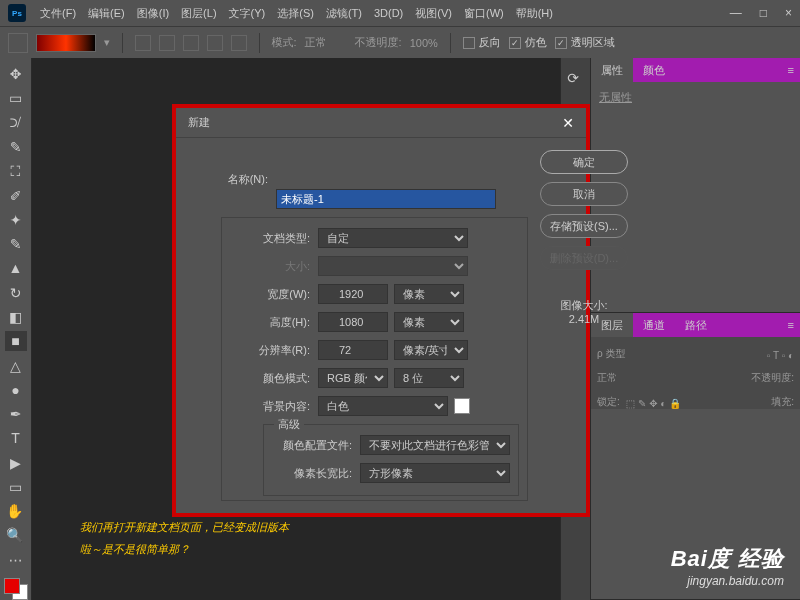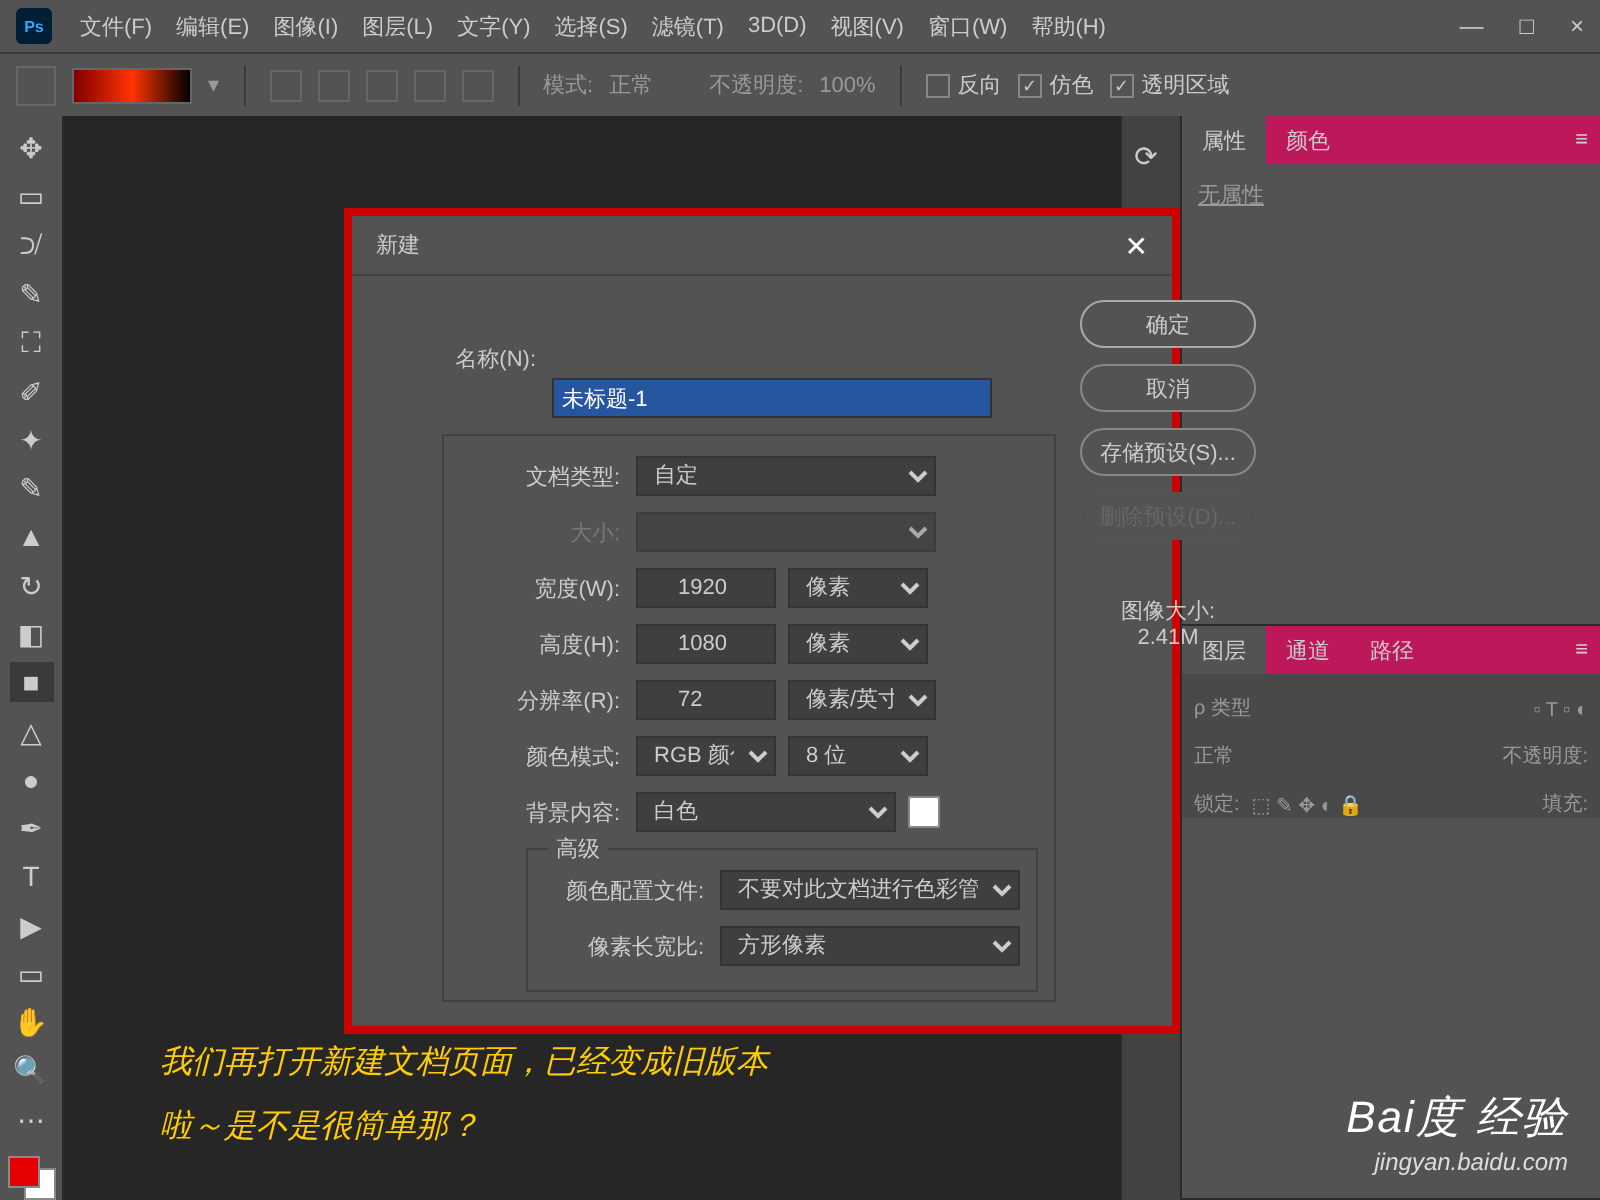--- a/index.html
+++ b/index.html
@@ -28,21 +28,21 @@
     .color-swatch { width: 24px; height: 24px; position: relative; margin-top: 4px; }
     .fg-color { width: 16px; height: 16px; background: #e50000; border: 1px solid #888; position: absolute; top: 0; left: 0; }
     .bg-color { width: 16px; height: 16px; background: #fff; border: 1px solid #888; position: absolute; bottom: 0; right: 0; }
     
     .canvas-area { flex: 1; background: #262626; position: relative; }
     
     
     .panels { width: 210px; background: #535353; border-left: 1px solid #2a2a2a; display: flex; flex-direction: column; }
     
     .panel-group { border-bottom: 1px solid #2a2a2a; }
-    .panel-tabs { display: flex; background: #be185d; height: 24px; align-items: center; font-size: 11px; color: #ccc; }
+    .panel-tabs { display: flex; background: #a21caf; height: 24px; align-items: center; font-size: 11px; color: #ccc; }
     .panel-tab { padding: 0 10px; height: 24px; display: flex; align-items: center; cursor: pointer; }
     .panel-tab.active { background: #535353; }
     .panel-body { padding: 8px; font-size: 11px; color: #999; min-height: 40px; text-decoration: underline; }
     .panel-toolbar { height: 24px; background: #494949; display: flex; align-items: flex-end; gap: 6px; padding: 0 6px; font-size: 10px; color: #999; }
     
     
     .sidetabs { width: 30px; background: #424242; display: flex; flex-direction: column; padding-top: 8px; gap: 8px; border-left: 1px solid #2a2a2a; }
     .sidetab { width: 24px; height: 24px; color: #ccc; display: flex; align-items: center; justify-content: center; cursor: pointer; font-size: 14px; }
     
     
@@ -61,25 +61,25 @@
     .fieldset { border: 1px solid #424242; padding: 10px 8px 4px; margin-top: 6px; position: relative; margin-left: 33px; }
     .fieldset-label { position: absolute; top: -8px; left: 10px; background: #535353; padding: 0 4px; color: #ccc; }
     .dialog-buttons { width: 90px; display: flex; flex-direction: column; gap: 8px; align-items: center; }
     .dlg-btn { width: 88px; height: 24px; border: 1px solid #888; background: #535353; color: #ccc; border-radius: 12px; font-size: 11px; cursor: pointer; display: flex; align-items: center; justify-content: center; }
     .dlg-btn.primary { border-color: #aaa; }
     .dlg-btn.disabled { color: #666; border-color: #555; cursor: default; }
     .img-size { text-align: center; color: #ccc; margin-top: 20px; font-size: 11px; }
     .bg-swatch { width: 16px; height: 16px; background: #fff; border: 1px solid #888; margin-left: 6px; }
     
     
-    .annotation { position: absolute; left: 48px; top: 458px; color: #ffcc00; font-size: 16px; font-style: italic; line-height: 2; z-index: 50; }
+    .annotation { position: absolute; left: 48px; top: 458px; color: #ffcc00; font-size: 11px; font-style: italic; line-height: 2; z-index: 50; }
     
     
     .watermark { position: absolute; right: 16px; bottom: 12px; color: #fff; text-align: right; z-index: 200; font-style: italic; }
-    .watermark .logo { font-size: 22px; font-weight: normal; letter-spacing: 1px; }
+    .watermark .logo { font-size: 22px; font-weight: bold; letter-spacing: 1px; }
     .watermark .url { font-size: 12px; color: #ddd; }
   </style>
 </head>
 <body>
 
 <div class="menubar">
   <div class="ps-icon">Ps</div>
   <span class="menu-item">文件(F)</span>
   <span class="menu-item">编辑(E)</span>
   <span class="menu-item">图像(I)</span>

